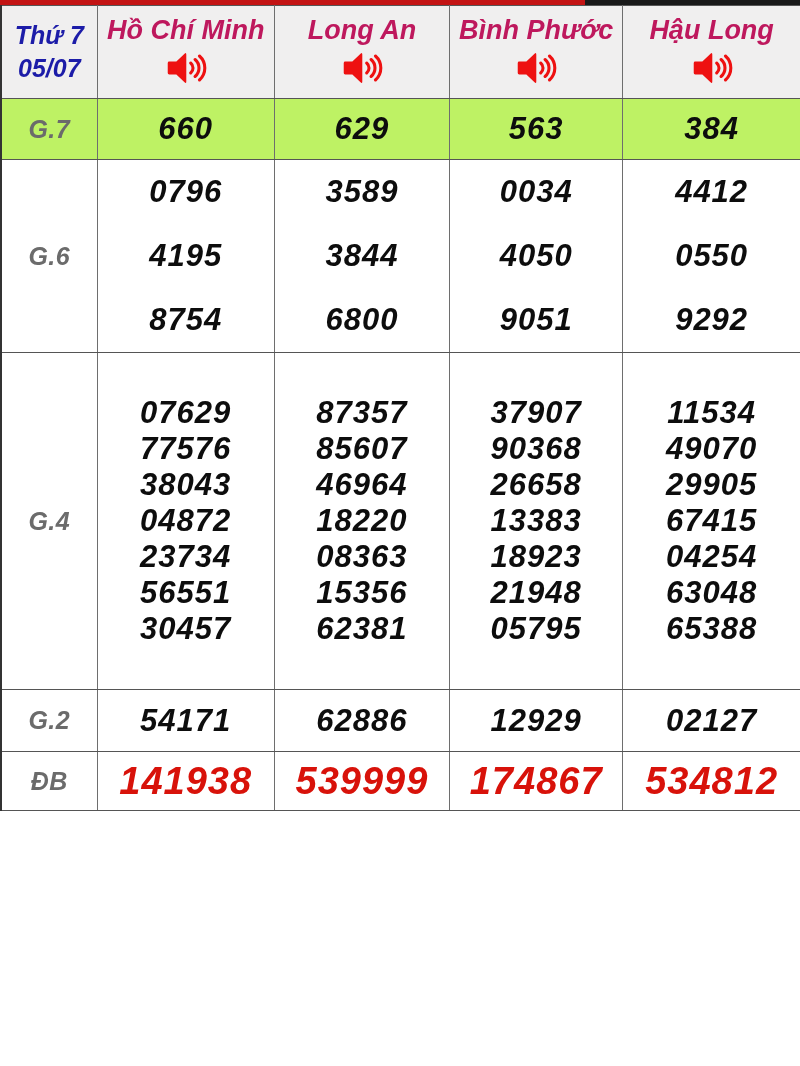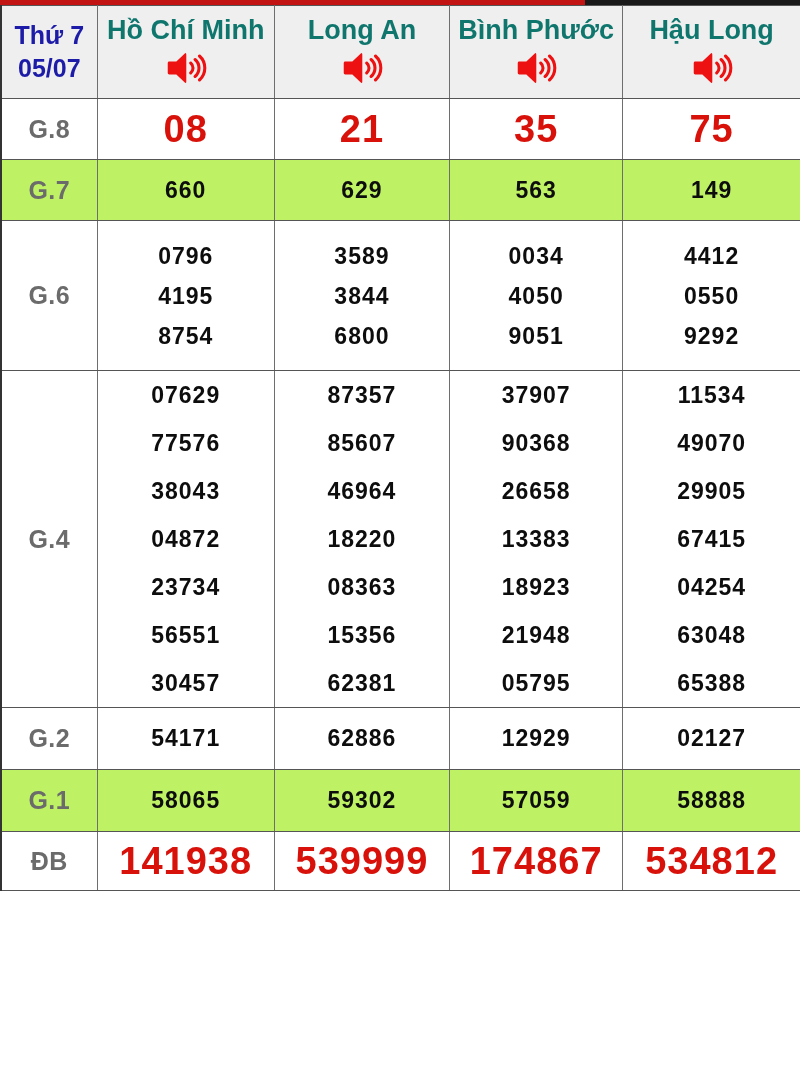--- a/index.html
+++ b/index.html
@@ -12,47 +12,47 @@
   .top-strip .seg-red{width:585px;background:#c31414;}
   .top-strip .seg-dark{flex:1;background:#191919;}
 
   table.results{
     width:800px;border-collapse:collapse;table-layout:fixed;
     border-top:1px solid #4a4a4a;border-left:2px solid #333333;
   }
   td{
     border-left:1px solid #6e6e6e;border-right:1px solid #6e6e6e;
     border-top:1px solid #555555;border-bottom:1px solid #555555;
-    text-align:center;vertical-align:middle;padding:0;
+    text-align:center;vertical-align:middle;padding:0;font-style:italic;
   }
   td:first-child{border-left:none;}
   td:last-child{border-right:none;}
 
   tr.alt td{background:#bef264;}
   tr.plain td{background:#ffffff;}
 
   
   tr.head td{background:#f0efef;height:92px;}
   .day-cell{color:#1c1ca8;font-size:25px;line-height:33px;}
-  .prov{color:#0f766e;font-size:27px;line-height:30px;margin-top:2px;}
+  .prov{color:#be185d;font-size:27px;line-height:30px;margin-top:2px;}
   .speak{display:inline-block;margin-top:4px;cursor:pointer;line-height:0;}
 
   
   td.lbl{color:#6b6b6b;font-size:25px;letter-spacing:0.5px;}
 
   
   td.val{
-    color:#0d0d0d;font-size:23px;letter-spacing:1px;
+    color:#0d0d0d;font-size:31px;letter-spacing:1px;
     white-space:pre-line;
   }
   tr.g8 td{height:60px;}
   tr.g7 td{height:60px;}
-  tr.g6 td{height:149px;} tr.g6 td.val{line-height:40px;}
+  tr.g6 td{height:149px;} tr.g6 td.val{line-height:64px;}
   tr.g5 td{height:66px;}
-  tr.g4 td{height:336px;} tr.g4 td.val{line-height:48px;}
+  tr.g4 td{height:336px;} tr.g4 td.val{line-height:36px;}
   tr.g3 td{height:112px;} tr.g3 td.val{line-height:52px;}
   tr.g2 td{height:61px;}
   tr.g1 td{height:61px;}
   tr.db td{height:58px;}
   tr.redrow td.val{color:#d8120a;font-size:38px;}
 </style>
 </head>
 <body>
 
 <div class="top-strip">
@@ -106,34 +106,27 @@
       <div class="prov">Hậu Long</div>
       <span class="speak"><svg width="46" height="38" viewBox="0 0 30 26">
               <path d="M2.5 9.6 Q2.5 8.6 3.5 8.6 L8.4 8.6 L14 3.2 Q15.2 2.1 15.2 3.8 L15.2 22.2 Q15.2 23.9 14 22.8 L8.4 17.4 L3.5 17.4 Q2.5 17.4 2.5 16.4 Z" fill="#ee1111"></path>
               <path d="M18.2 9.6 a4.4 4.4 0 0 1 0 6.8" stroke="#ee1111" stroke-width="2.1" fill="none" stroke-linecap="round"></path>
               <path d="M21.2 7.2 a7.6 7.6 0 0 1 0 11.6" stroke="#ee1111" stroke-width="2.1" fill="none" stroke-linecap="round"></path>
               <path d="M24.2 4.8 a11 11 0 0 1 0 16.4" stroke="#ee1111" stroke-width="2.1" fill="none" stroke-linecap="round"></path>
             </svg></span>
     </td>
   </tr>
 
-  <tr class="g8 plain redrow">
-    <td class="lbl">G.8</td>
-    <td class="val">08</td>
-    <td class="val">21</td>
-    <td class="val">35</td>
-    <td class="val">75</td>
-  </tr>
 
   <tr class="g7 alt">
     <td class="lbl">G.7</td>
     <td class="val">660</td>
     <td class="val">629</td>
     <td class="val">563</td>
-    <td class="val">149</td>
+    <td class="val">384</td>
   </tr>
 
   <tr class="g6 plain">
     <td class="lbl">G.6</td>
     <td class="val">0796
 4195
 8754</td>
     <td class="val">3589
 3844
 6800</td>
@@ -180,27 +173,20 @@
 
 
   <tr class="g2 plain">
     <td class="lbl">G.2</td>
     <td class="val">54171</td>
     <td class="val">62886</td>
     <td class="val">12929</td>
     <td class="val">02127</td>
   </tr>
 
-  <tr class="g1 alt">
-    <td class="lbl">G.1</td>
-    <td class="val">58065</td>
-    <td class="val">59302</td>
-    <td class="val">57059</td>
-    <td class="val">58888</td>
-  </tr>
 
   <tr class="db plain redrow">
     <td class="lbl">ĐB</td>
     <td class="val">141938</td>
     <td class="val">539999</td>
     <td class="val">174867</td>
     <td class="val">534812</td>
   </tr>
 </tbody>
   </table>

